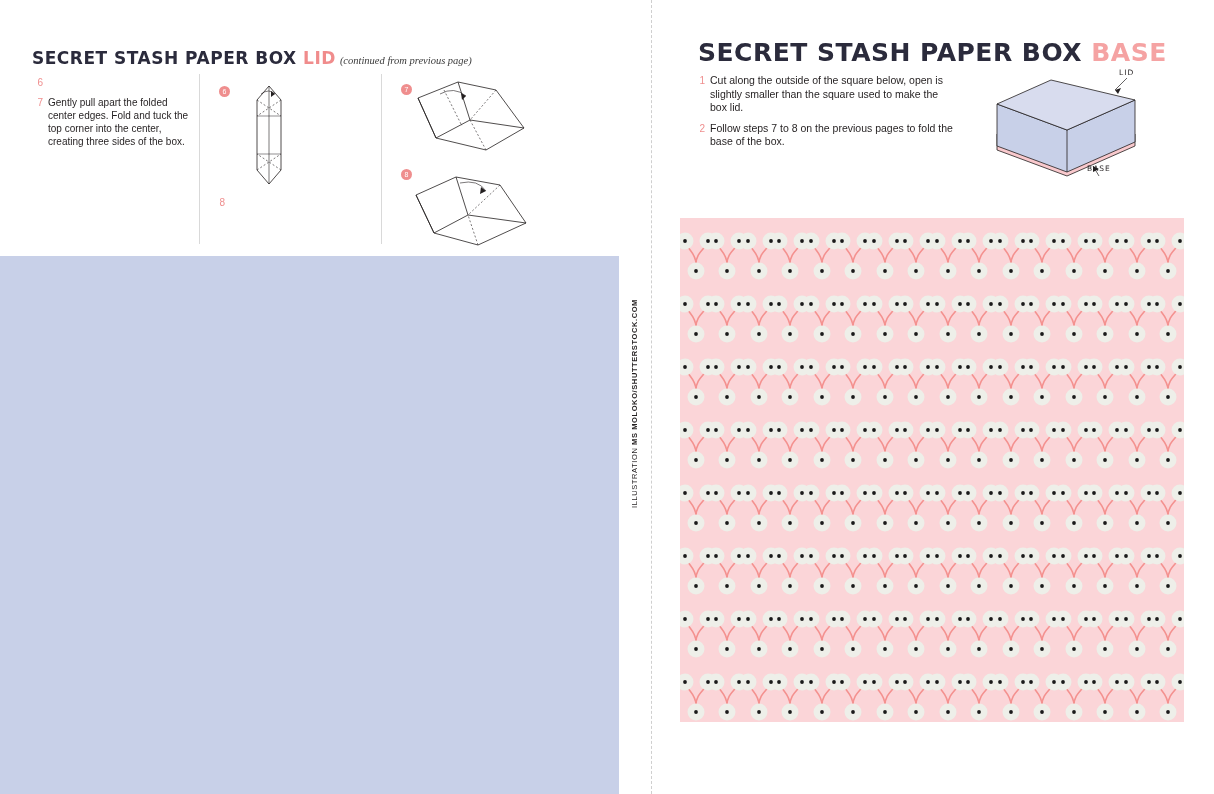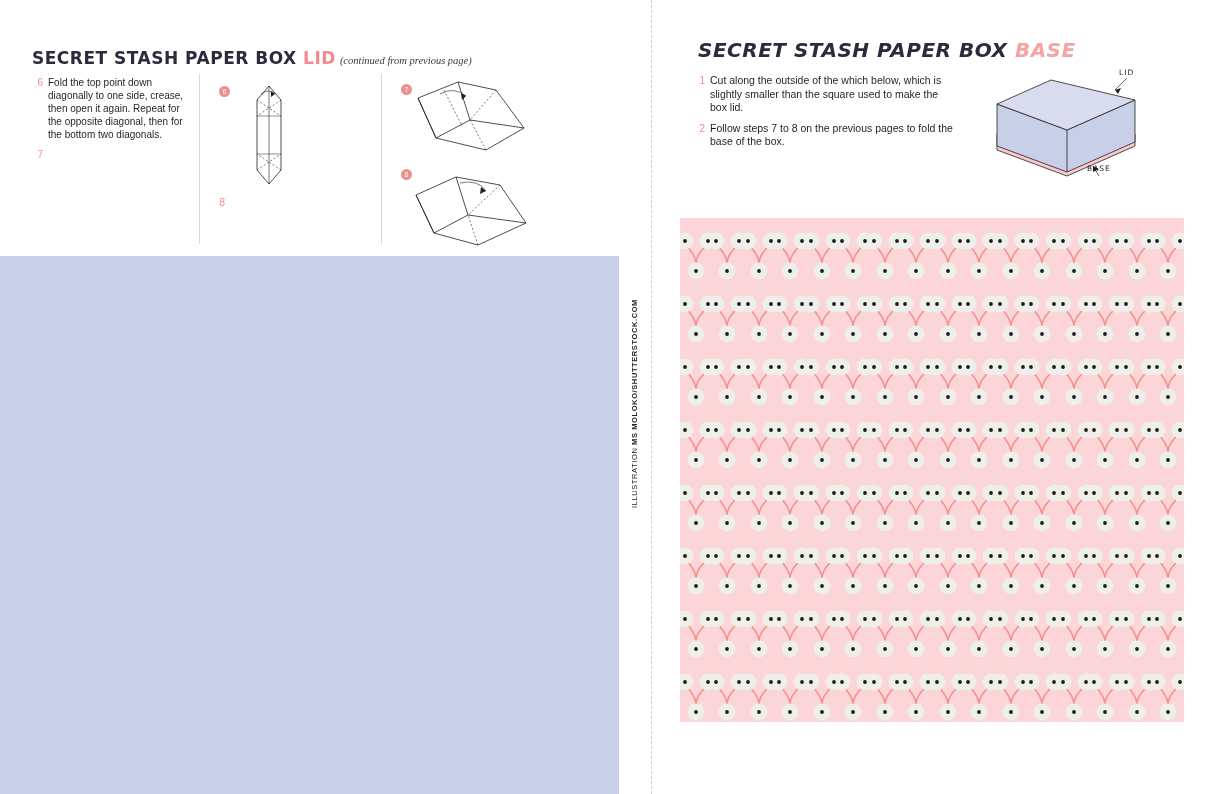--- a/index.html
+++ b/index.html
@@ -57,22 +57,21 @@
     font-style: italic;
     font-weight: normal;
     font-size: 10.5px;
     color: #3a3a3a;
     letter-spacing: 0;
     margin-left: 4px;
   }
   .head-right {
     position: absolute;
     left: 46px; top: 38px;
-    font-size: 20px;
-    font-style: italic;
+    font-size: 25px;
   }
   .head-right .dark { color: #2b2b3c; }
   .head-right .accent { color: #f5a3a3; }
 
   
   .steps { position: absolute; }
   .step {
     display: flex;
     align-items: flex-start;
     margin-bottom: 7px;
@@ -176,24 +175,24 @@
     <div class="head head-left">
       <span class="dark">SECRET STASH PAPER BOX </span><span class="accent">LID</span><span class="cont">(continued from previous page)</span>
     </div>
 
     <div class="rule rule-a"></div>
     <div class="rule rule-b"></div>
 
     <div class="steps steps-col1">
       <div class="step">
         <div class="num">6</div>
-        <div class="txt">Fold the top point down diagonally to one side, crease, then open it again. Repeat for the opposite diagonal, then for the bottom two diagonals.</div>
       </div>
       <div class="step">
         <div class="num">7</div>
+        <div class="txt">Gently pull apart the folded center edges. Fold and tuck the top corner into the center, creating three sides of the box.</div>
       </div>
     </div>
 
     <div class="steps steps-col2">
       <div class="step">
         <div class="num">8</div>
       </div>
     </div>
 
     <div class="badge" style="left:219px; top:78px;">6</div>
@@ -252,21 +251,21 @@
 
   <div class="page-right">
 
     <div class="head head-right">
       <span class="dark">SECRET STASH PAPER BOX </span><span class="accent">BASE</span>
     </div>
 
     <div class="steps steps-right" style="left:40px; top:74px; width:262px;">
       <div class="step">
         <div class="num">1</div>
-        <div class="txt">Cut along the outside of the which below, which is slightly smaller than the square used to make the box lid.</div>
+        <div class="txt">Cut along the outside of the square below, open is slightly smaller than the square used to make the box lid.</div>
       </div>
       <div class="step">
         <div class="num">2</div>
         <div class="txt">Follow steps 7 to 8 on the previous pages to fold the base of the box.</div>
       </div>
     </div>
 
     <div class="box-illo" style="left:323px; top:58px;">
       <svg width="180" height="130" viewBox="0 0 180 130" fill="none">
 

